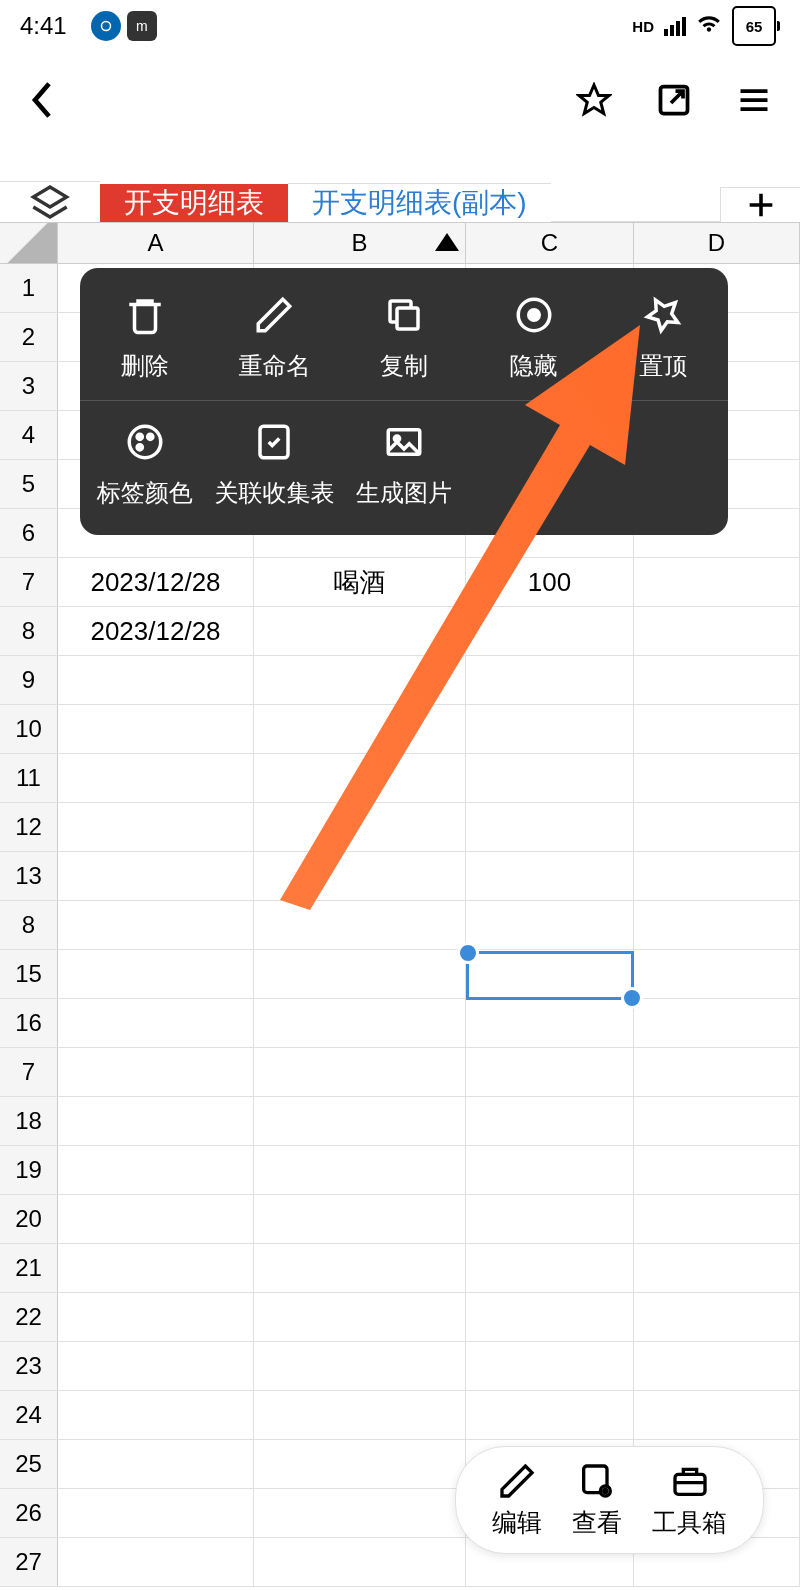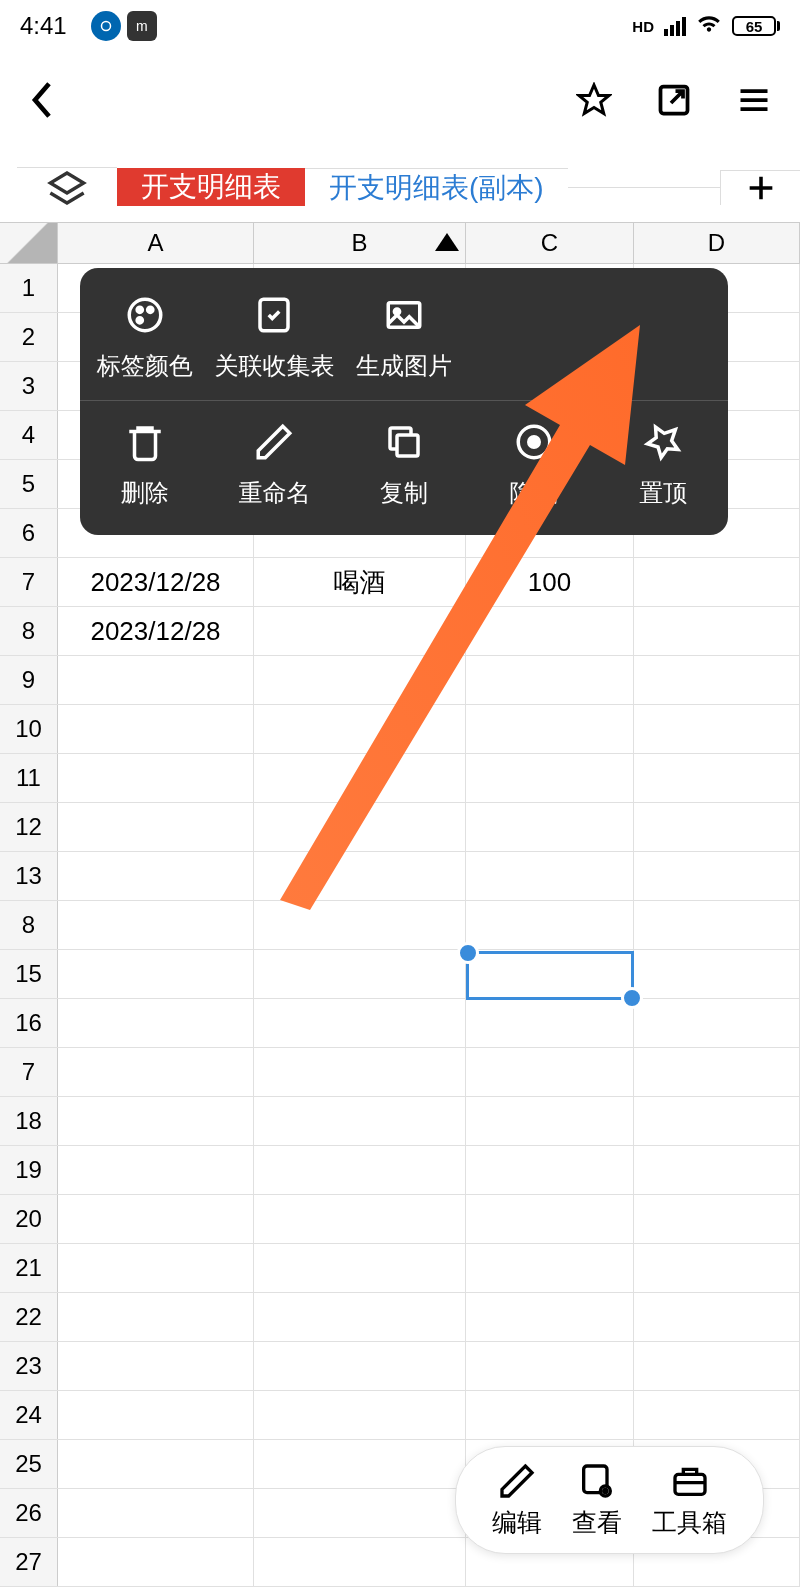--- a/index.html
+++ b/index.html
@@ -14,31 +14,31 @@
     .status-icon-box.blue { background: #0066b0; border-radius: 50%; }
     .hd-label { font-size: 15px; font-weight: 600; }
     .signal-bars { display: inline-flex; align-items: flex-end; gap: 2px; }
     .signal-bars span { width: 4px; background: #000; }
     .signal-bars span:nth-child(1) { height: 7px; }
     .signal-bars span:nth-child(2) { height: 11px; }
     .signal-bars span:nth-child(3) { height: 15px; }
     .signal-bars span:nth-child(4) { height: 19px; }
     .wifi-icon svg { width: 26px; height: 26px; }
     .battery { display: flex; align-items: center; }
-    .battery-body { width: 44px; height: 20px; border: 2px solid #000; border-radius: 5px; position: relative; display: flex; align-items: center; justify-content: center; font-size: 15px; font-weight: 600; }
+    .battery-body { width: 44px; height: 40px; border: 2px solid #000; border-radius: 5px; position: relative; display: flex; align-items: center; justify-content: center; font-size: 15px; font-weight: 600; }
     .battery-tip { width: 3px; height: 10px; background: #000; border-radius: 0 2px 2px 0; margin-left: 1px; }
     
     
     .top-nav { height: 100px; display: flex; align-items: center; justify-content: space-between; padding: 0 28px; }
     .back-btn svg { width: 28px; height: 42px; }
     .nav-right { display: flex; align-items: center; gap: 44px; }
     .nav-icon svg { width: 36px; height: 36px; }
     
     
-    .tabs-bar { height: 70px; display: flex; align-items: center; padding-left: 17px; }
+    .tabs-bar { height: 70px; display: flex; align-items: flex-end; }
     .layers-btn { width: 100px; display: flex; align-items: center; justify-content: center; border-top: 1px solid #ddd; }
     .layers-btn svg { width: 40px; height: 40px; }
     .tab { padding: 0 24px; display: flex; align-items: center; font-size: 28px; }
     .tab.active { background: #e03a2f; color: #fff; }
     .tab.inactive { color: #2b7cd3; background: #fff; border-top: 1px solid #ddd; }
     .tabs-spacer { flex: 1; border-top: 1px solid #ddd; }
     .add-tab { width: 80px; display: flex; align-items: center; justify-content: center; border-left: 1px solid #ddd; border-top: 1px solid #ddd; }
     .add-tab svg { width: 34px; height: 34px; }
     
     
@@ -376,20 +376,54 @@
 
 <div class="selection">
   <div class="sel-handle tl"></div>
   <div class="sel-handle br"></div>
 </div>
 
 <div class="context-menu">
   <div class="menu-row">
     <div class="menu-item">
       <svg viewBox="0 0 24 24" fill="none" stroke="#fff" stroke-width="2">
+          <path d="M3 6h18M8 6V4h8v2M6 6v14a2 2 0 002 2h8a2 2 0 002-2V6"></path>
+        </svg>
+      <span>删除</span>
+    </div>
+    <div class="menu-item">
+      <svg viewBox="0 0 24 24" fill="none" stroke="#fff" stroke-width="2">
+          <path d="M17 3l4 4L7 21H3v-4L17 3z"></path>
+        </svg>
+      <span>重命名</span>
+    </div>
+    <div class="menu-item">
+      <svg viewBox="0 0 24 24" fill="none" stroke="#fff" stroke-width="2">
+          <rect x="8" y="8" width="12" height="12" rx="1"></rect>
+          <path d="M16 8V5a1 1 0 00-1-1H5a1 1 0 00-1 1v10a1 1 0 001 1h3"></path>
+        </svg>
+      <span>复制</span>
+    </div>
+    <div class="menu-item">
+      <svg viewBox="0 0 24 24" fill="none" stroke="#fff" stroke-width="2">
+          <circle cx="12" cy="12" r="9"></circle>
+          <circle cx="12" cy="12" r="3" fill="#fff"></circle>
+        </svg>
+      <span>隐藏</span>
+    </div>
+    <div class="menu-item">
+      <svg viewBox="0 0 24 24" fill="none" stroke="#fff" stroke-width="2">
+          <path d="M12 2l3 6 6 1-4.5 4 1 6-5.5-3-5.5 3 1-6L3 9l6-1z" transform="rotate(45 12 12)"></path>
+        </svg>
+      <span>置顶</span>
+    </div>
+  </div>
+  <div class="menu-row">
+    <div class="menu-item">
+      <svg viewBox="0 0 24 24" fill="none" stroke="#fff" stroke-width="2">
           <circle cx="12" cy="12" r="9"></circle>
           <circle cx="9" cy="9" r="1.5" fill="#fff"></circle>
           <circle cx="15" cy="9" r="1.5" fill="#fff"></circle>
           <circle cx="9" cy="15" r="1.5" fill="#fff"></circle>
         </svg>
       <span>标签颜色</span>
     </div>
     <div class="menu-item">
       <svg viewBox="0 0 24 24" fill="none" stroke="#fff" stroke-width="2">
           <rect x="4" y="3" width="16" height="18" rx="2"></rect>
@@ -400,54 +434,20 @@
     <div class="menu-item">
       <svg viewBox="0 0 24 24" fill="none" stroke="#fff" stroke-width="2">
           <rect x="3" y="5" width="18" height="14" rx="1"></rect>
           <circle cx="8" cy="10" r="1.5" fill="#fff"></circle>
           <path d="M3 17l5-5 4 4 3-3 6 6"></path>
         </svg>
       <span>生成图片</span>
     </div>
     <div class="menu-item" style="visibility:hidden"></div>
     <div class="menu-item" style="visibility:hidden"></div>
-  </div>
-  <div class="menu-row">
-    <div class="menu-item">
-      <svg viewBox="0 0 24 24" fill="none" stroke="#fff" stroke-width="2">
-          <path d="M3 6h18M8 6V4h8v2M6 6v14a2 2 0 002 2h8a2 2 0 002-2V6"></path>
-        </svg>
-      <span>删除</span>
-    </div>
-    <div class="menu-item">
-      <svg viewBox="0 0 24 24" fill="none" stroke="#fff" stroke-width="2">
-          <path d="M17 3l4 4L7 21H3v-4L17 3z"></path>
-        </svg>
-      <span>重命名</span>
-    </div>
-    <div class="menu-item">
-      <svg viewBox="0 0 24 24" fill="none" stroke="#fff" stroke-width="2">
-          <rect x="8" y="8" width="12" height="12" rx="1"></rect>
-          <path d="M16 8V5a1 1 0 00-1-1H5a1 1 0 00-1 1v10a1 1 0 001 1h3"></path>
-        </svg>
-      <span>复制</span>
-    </div>
-    <div class="menu-item">
-      <svg viewBox="0 0 24 24" fill="none" stroke="#fff" stroke-width="2">
-          <circle cx="12" cy="12" r="9"></circle>
-          <circle cx="12" cy="12" r="3" fill="#fff"></circle>
-        </svg>
-      <span>隐藏</span>
-    </div>
-    <div class="menu-item">
-      <svg viewBox="0 0 24 24" fill="none" stroke="#fff" stroke-width="2">
-          <path d="M12 2l3 6 6 1-4.5 4 1 6-5.5-3-5.5 3 1-6L3 9l6-1z" transform="rotate(45 12 12)"></path>
-        </svg>
-      <span>置顶</span>
-    </div>
   </div>
 </div>
 
 <svg class="arrow-overlay" viewBox="0 0 380 590">
   <defs>
     <linearGradient id="og" x1="0%" y1="100%" x2="100%" y2="0%">
       <stop offset="0%" stop-color="#ff7a3d"></stop>
       <stop offset="100%" stop-color="#ff6b2b"></stop>
     </linearGradient>
   </defs>

